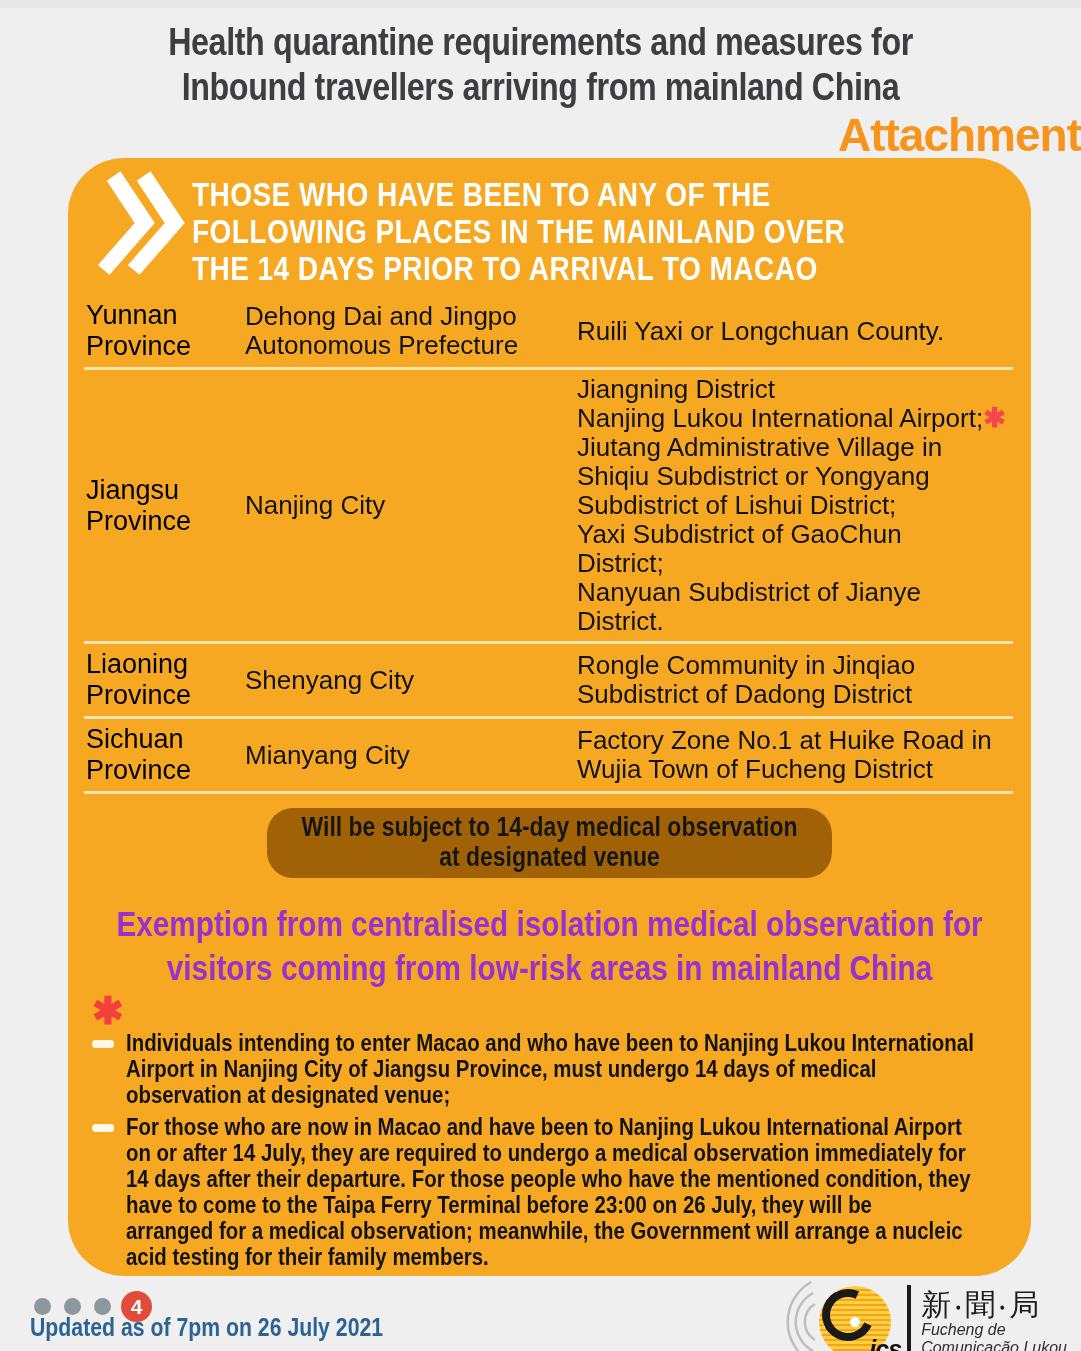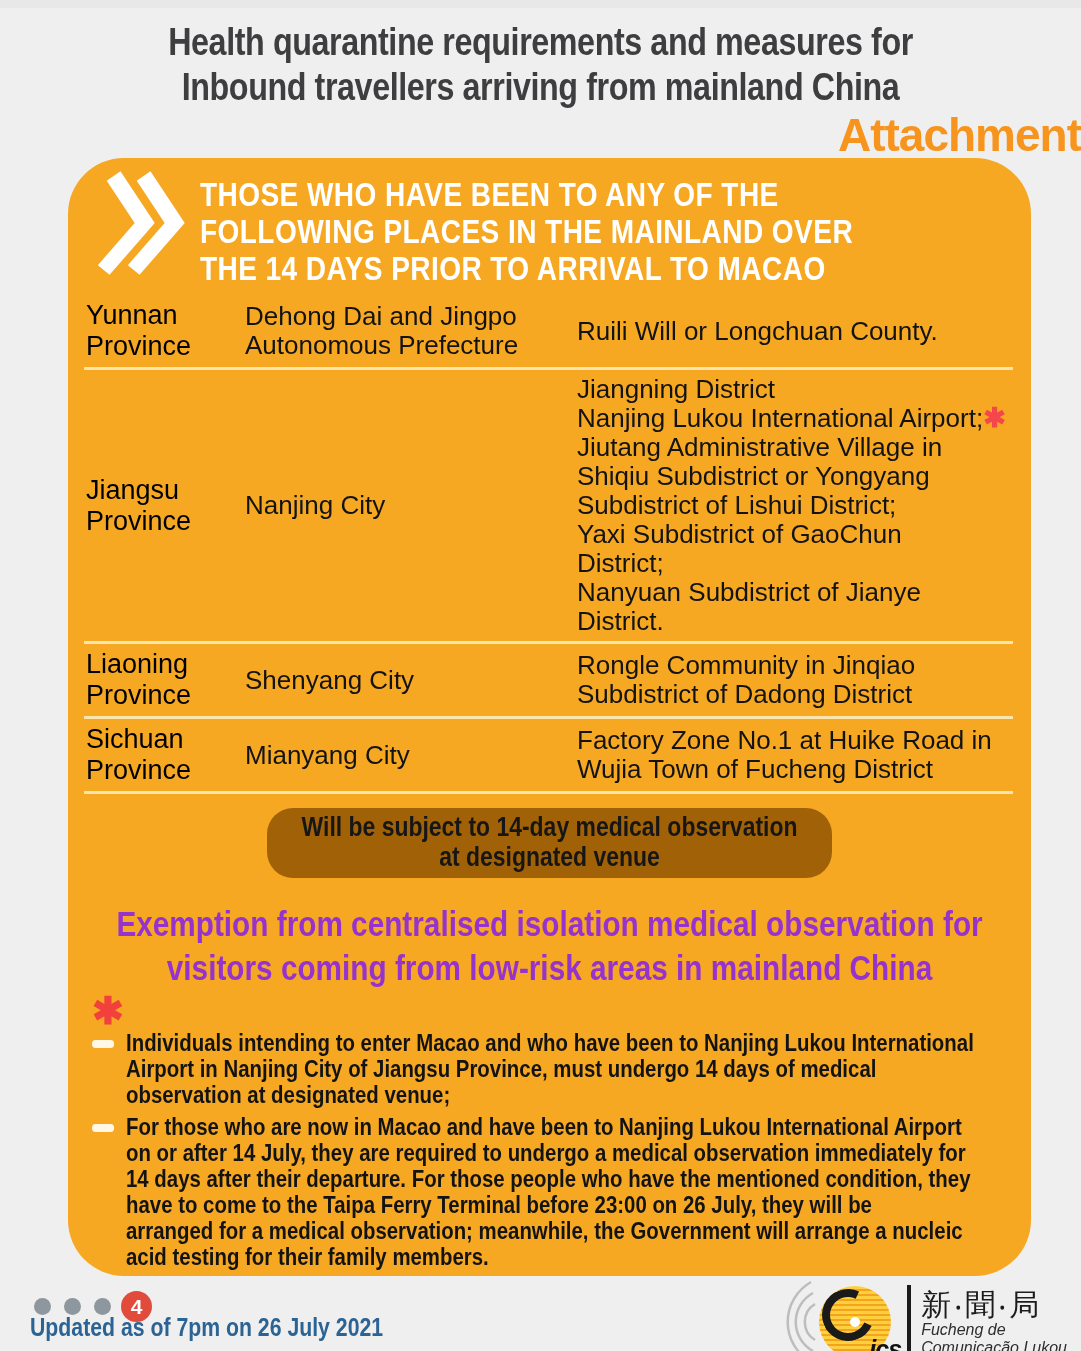--- a/index.html
+++ b/index.html
@@ -19,21 +19,21 @@
   }
   .attachment {
     text-align:right; font-weight:bold; font-size:46px; line-height:50px;
     color:#F7941D; letter-spacing:-1px;
   }
 
   .card {
     position:absolute; left:68px; top:150px; width:963px; height:1118px;
     background:#F7A823; border-radius:56px; overflow:hidden;
   }
-  .card-header { display:flex; gap:24px; padding:14px 18px 0 28px; }
+  .card-header { display:flex; gap:16px; padding:14px 18px 0 28px; }
   .chevron-box { flex:none; width:80px; }
   .card-heading-outer { flex:1; padding-top:4px; }
   .card-heading {
     color:#FFFFFF; font-weight:bold; font-size:33px; line-height:37px;
     letter-spacing:0.5px; white-space:pre-line;
   }
 
   .risk-table { margin:8px 18px 0 16px; }
   .t-row {
     display:flex; align-items:center;
@@ -138,21 +138,21 @@
       </div>
     </div>
 
     <div class="risk-table">
 
       <div class="t-row">
         <div class="c1">Yunnan
 Province</div>
         <div class="c2">Dehong Dai and Jingpo
 Autonomous Prefecture</div>
-        <div class="c3">Ruili Will or Longchuan County.</div>
+        <div class="c3">Ruili Yaxi or Longchuan County.</div>
       </div>
 
       <div class="t-row">
         <div class="c1">Jiangsu
 Province</div>
         <div class="c2">Nanjing City</div>
         <div class="c3"><span>Jiangning District
 Nanjing Lukou International Airport;</span><span class="asterisk-inline">✱</span><span>
 Jiutang Administrative Village in
 Shiqiu Subdistrict or Yongyang

